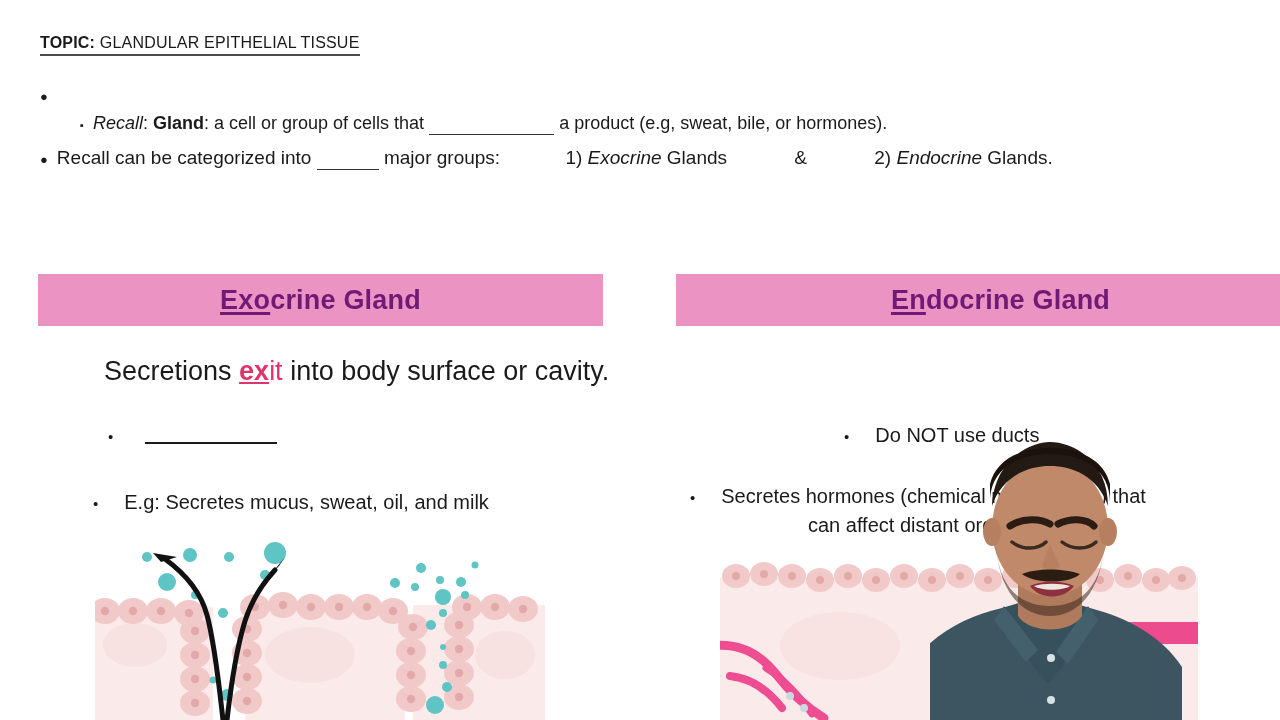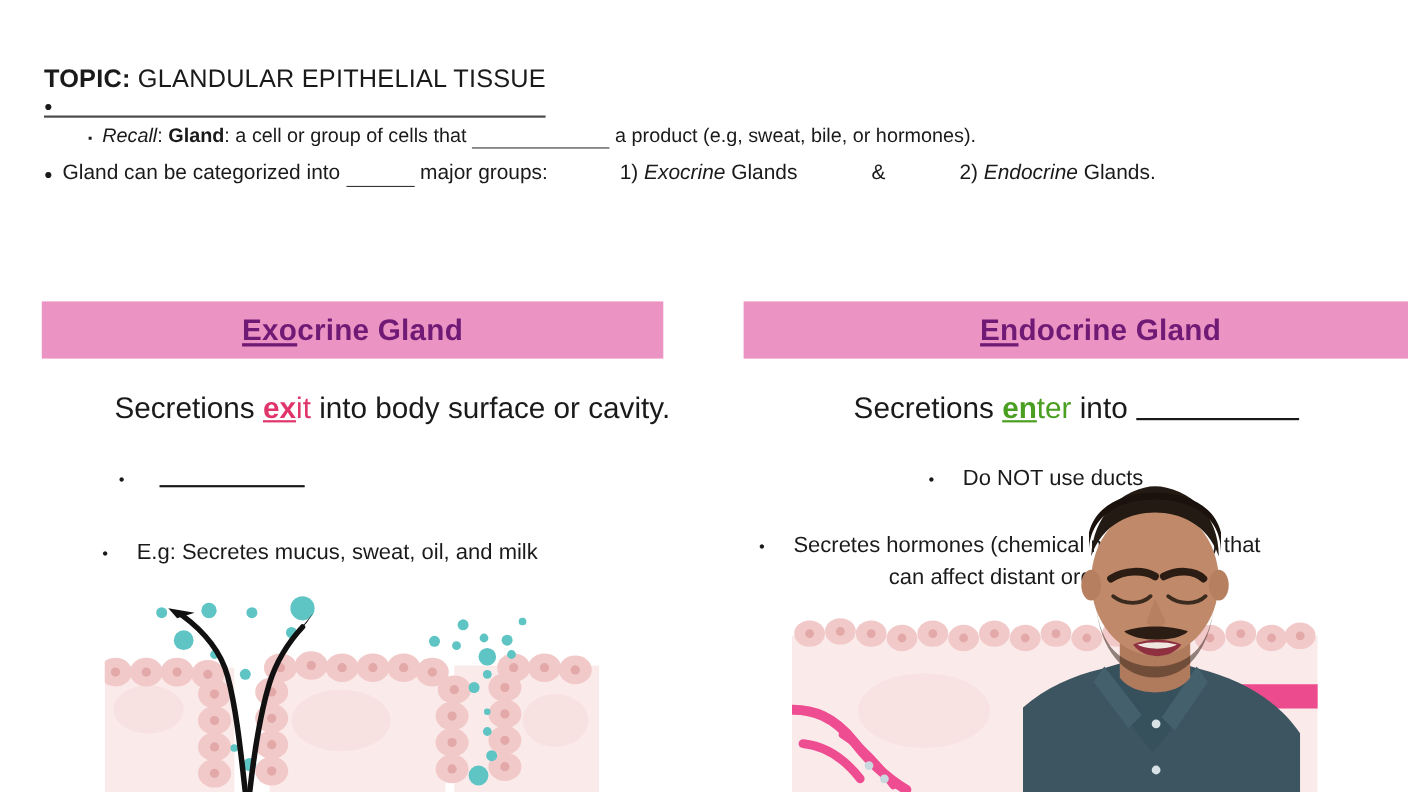--- a/index.html
+++ b/index.html
@@ -5,22 +5,22 @@
 <style>
   html,body{margin:0;padding:0;}
   body{
     width:1280px;height:720px;overflow:hidden;background:#ffffff;
     font-family:"Liberation Sans", sans-serif;color:#1a1a1a;position:relative;
   }
   .slide{position:absolute;inset:0;background:#fff;}
 
   
   .topic{
-    position:absolute;left:40px;top:58px;font-size:23px;letter-spacing:.2px;
-    border-bottom:2px solid #4a4a4a;padding-bottom:20px;white-space:nowrap;
+    position:absolute;left:40px;top:34px;font-size:16px;letter-spacing:.2px;
+    border-bottom:2px solid #4a4a4a;padding-bottom:2px;white-space:nowrap;
   }
   .topic .lbl{font-weight:bold;}
   .topic .val{font-weight:normal;}
 
   
   .outline{position:absolute;left:40px;top:90px;width:1200px;}
   .ln{display:flex;align-items:baseline;font-size:19px;line-height:1.28;white-space:nowrap;}
   .ln.l1{margin-top:0;}
   .ln.l2{margin-top:9px;padding-left:40px;font-size:18px;}
   .ln.l3{margin-top:11px;}
@@ -92,21 +92,21 @@
 
     <div class="ln l2">
       <span class="sq">▪</span>
       <span><span class="i">Recall</span><span>: </span><span class="b">Gland</span><span>: a cell or group of cells that</span>
       <span class="blank bl-125"></span>
       <span>a product (e.g, sweat, bile, or hormones).</span></span>
     </div>
 
     <div class="ln l3">
       <span class="dot">●</span>
-      <span><span>Gland can be categorized into</span>
+      <span><span>Recall can be categorized into</span>
       <span class="blank bl-62"></span>
       <span>major groups:</span>
       <span class="sp-lg"></span><span>1)</span>
       <span class="i">Exocrine</span>
       <span>Glands</span>
       <span class="sp-md"></span><span>&amp;</span>
       <span class="sp-md"></span><span>2)</span>
       <span class="i">Endocrine</span>
       <span>Glands.</span></span>
     </div>
@@ -130,23 +130,20 @@
       <span class="pt">•</span>
       <span>E.g: Secretes mucus, sweat, oil, and milk</span>
     </div>
   </div>
 
   <div class="col right">
     <div class="hdr">
       <span class="txt"><span class="u">En</span><span>docrine Gland</span></span>
     </div>
 
-    <div class="lead right">
-      <span>Secretions </span><span class="hl-green"><span class="u">en</span><span>ter</span></span><span> into </span><span class="bl-inline"></span>
-    </div>
 
     <div class="sub r-a">
       <span class="pt">•</span>
       <span>Do NOT use ducts</span>
     </div>
 
     <div class="sub r-b">
       <div class="row1">
         <span class="pt">•</span>
         <span>Secretes hormones (chemical messengers) that</span>

